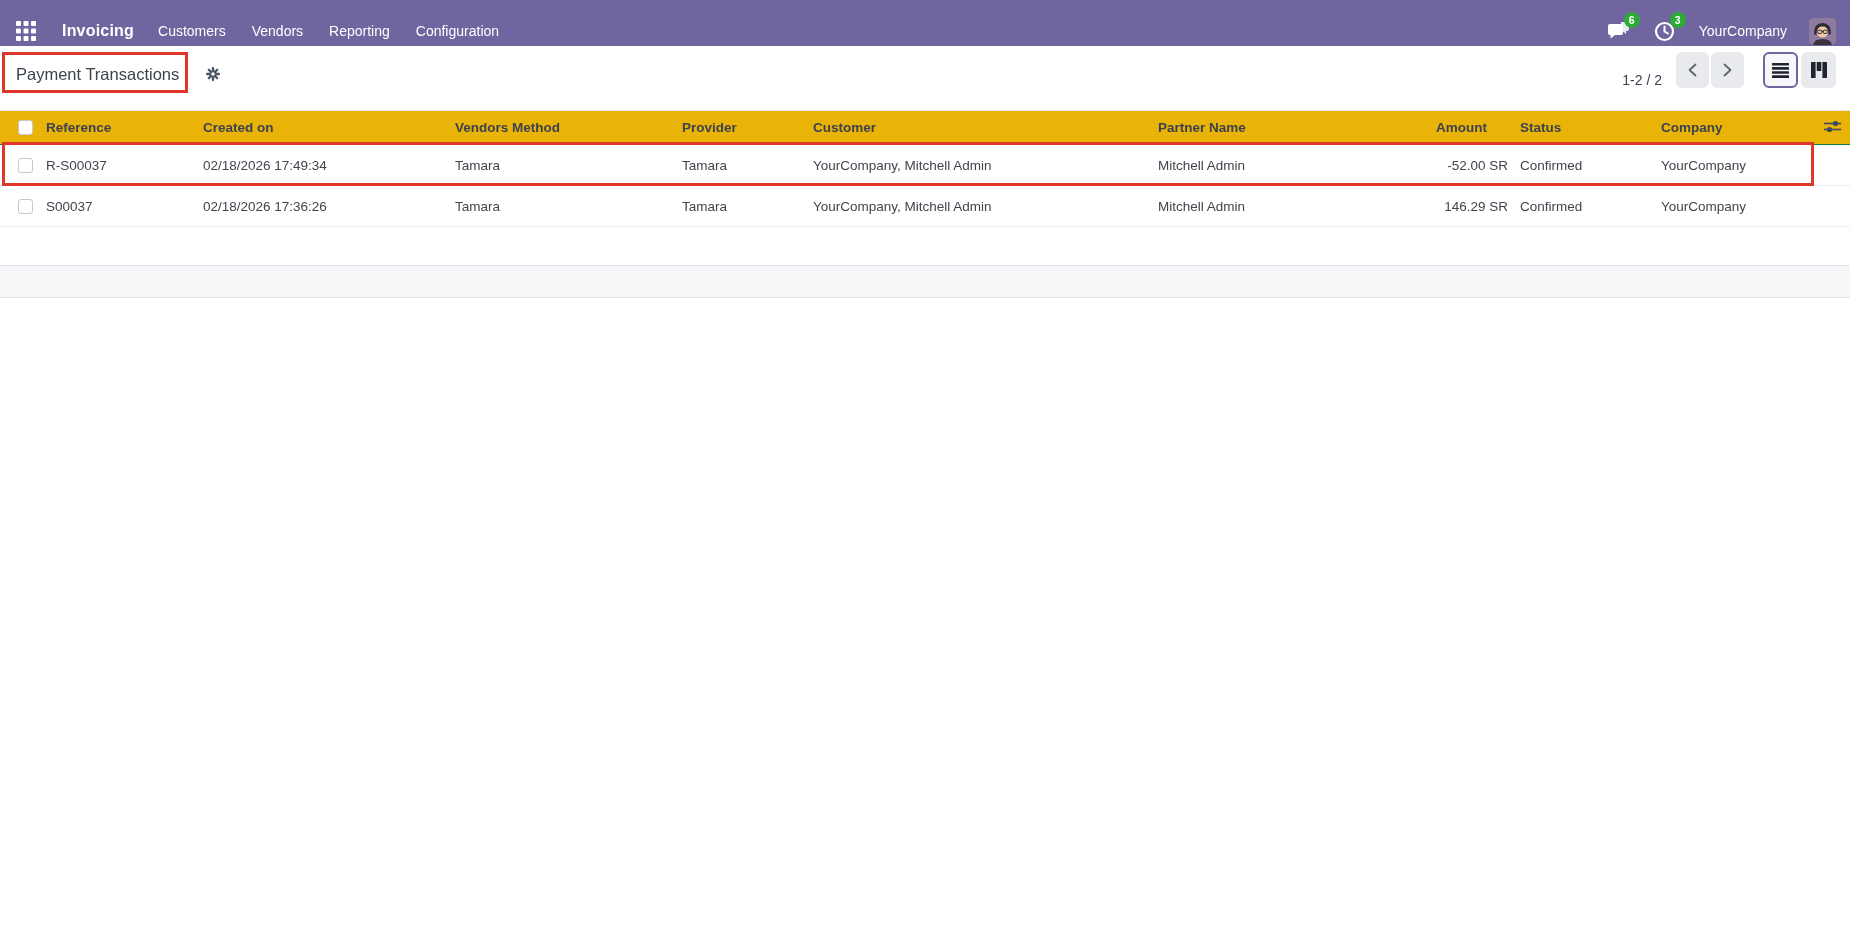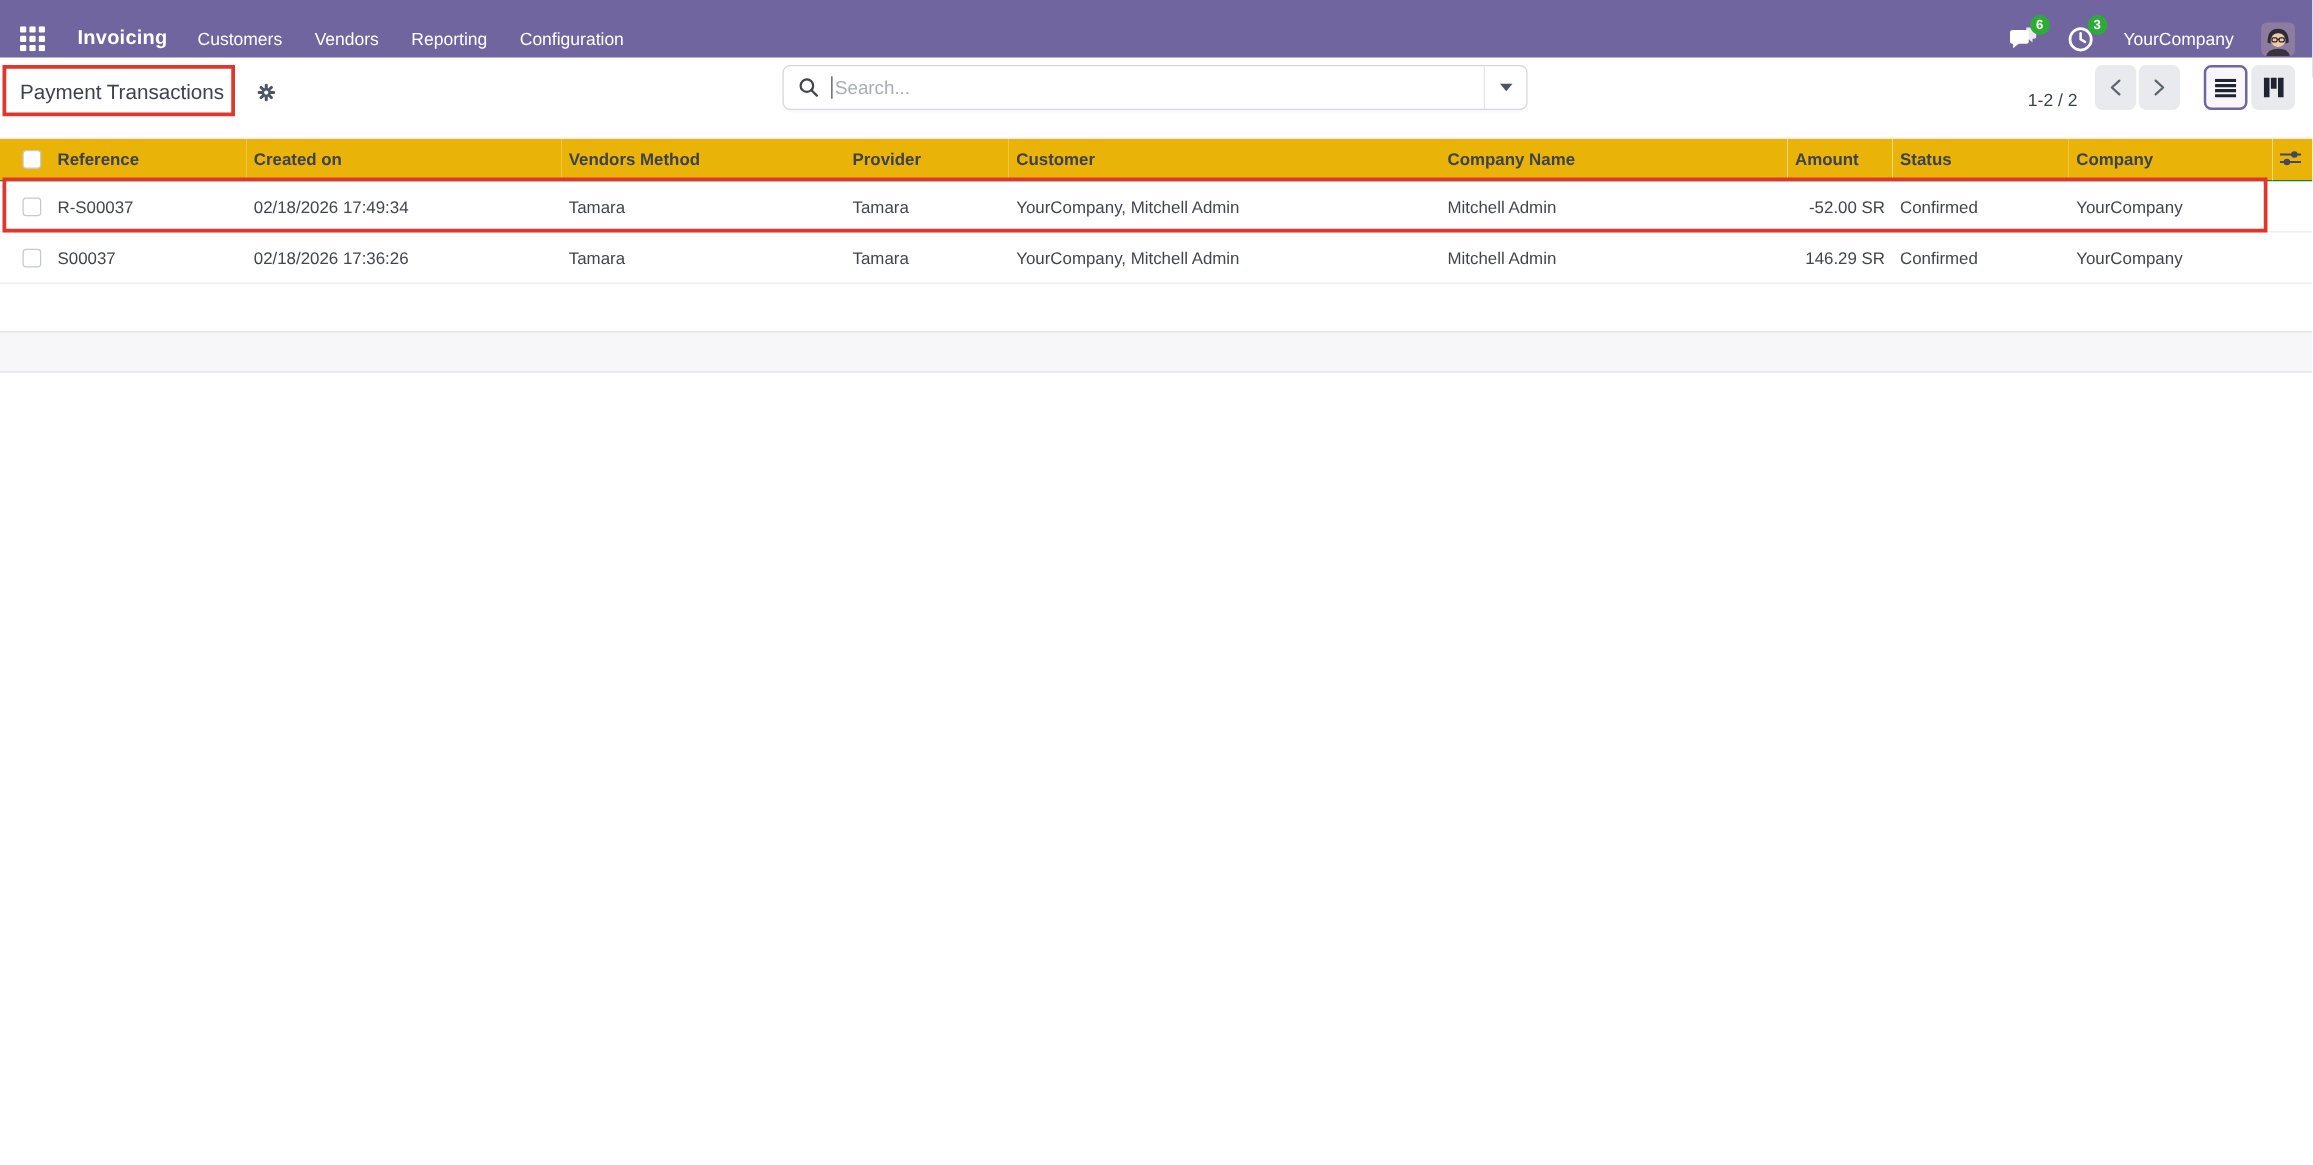--- a/index.html
+++ b/index.html
@@ -174,33 +174,20 @@
           <rect x="0" y="5.8" width="14" height="2.4" rx="1"></rect>
           <rect x="5.8" y="0" width="2.4" height="14" rx="1" transform="rotate(45 7 7)"></rect>
           <rect x="5.8" y="0" width="2.4" height="14" rx="1" transform="rotate(-45 7 7)"></rect>
           <circle cx="7" cy="7" r="3.6"></circle>
         </g>
         <circle cx="7" cy="7" r="1.7" fill="#ffffff"></circle>
       </svg>
     </button>
   </div>
 
-  <div class="searchbar">
-    <span class="search-glyph">
-      <svg width="16" height="16" viewBox="0 0 16 16">
-        <circle cx="6.5" cy="6.5" r="5" fill="none" stroke="#42434c" stroke-width="1.8"></circle>
-        <line x1="10.2" y1="10.2" x2="14.5" y2="14.5" stroke="#42434c" stroke-width="1.8" stroke-linecap="round"></line>
-      </svg>
-    </span>
-    <span class="text-caret"></span>
-    <input type="text" placeholder="Search..." style="">
-    <button class="search-toggle">
-      <span class="tri-down"></span>
-    </button>
-  </div>
 
   <div class="cp-right">
     <span class="pager-value">1-2 / 2</span>
     <div class="pager-btns">
       <button>
         <svg width="9" height="14" viewBox="0 0 9 14">
           <polyline points="7.5,1.5 1.5,7 7.5,12.5" fill="none" stroke="#5c6470" stroke-width="1.8" stroke-linecap="round" stroke-linejoin="round"></polyline>
         </svg>
       </button>
       <button>
@@ -248,21 +235,21 @@
       <col style="width:32px">
   </colgroup>
   <thead>
     <tr>
       <th><span class="cb"></span></th>
       <th>Reference</th>
       <th>Created on</th>
       <th>Vendors Method</th>
       <th>Provider</th>
       <th>Customer</th>
-      <th>Company Name</th>
+      <th>Partner Name</th>
       <th class="num">Amount</th>
       <th>Status</th>
       <th>Company</th>
       <th class="col-opt">
         <svg width="17" height="13" viewBox="0 0 17 13" style="cursor:pointer">
           <line x1="0" y1="3.5" x2="17" y2="3.5" stroke="#3e4a5e" stroke-width="1.6"></line>
           <circle cx="11.5" cy="3.5" r="2.6" fill="#3e4a5e"></circle>
           <line x1="0" y1="9.5" x2="17" y2="9.5" stroke="#3e4a5e" stroke-width="1.6"></line>
           <circle cx="5.5" cy="9.5" r="2.6" fill="#3e4a5e"></circle>
         </svg>

